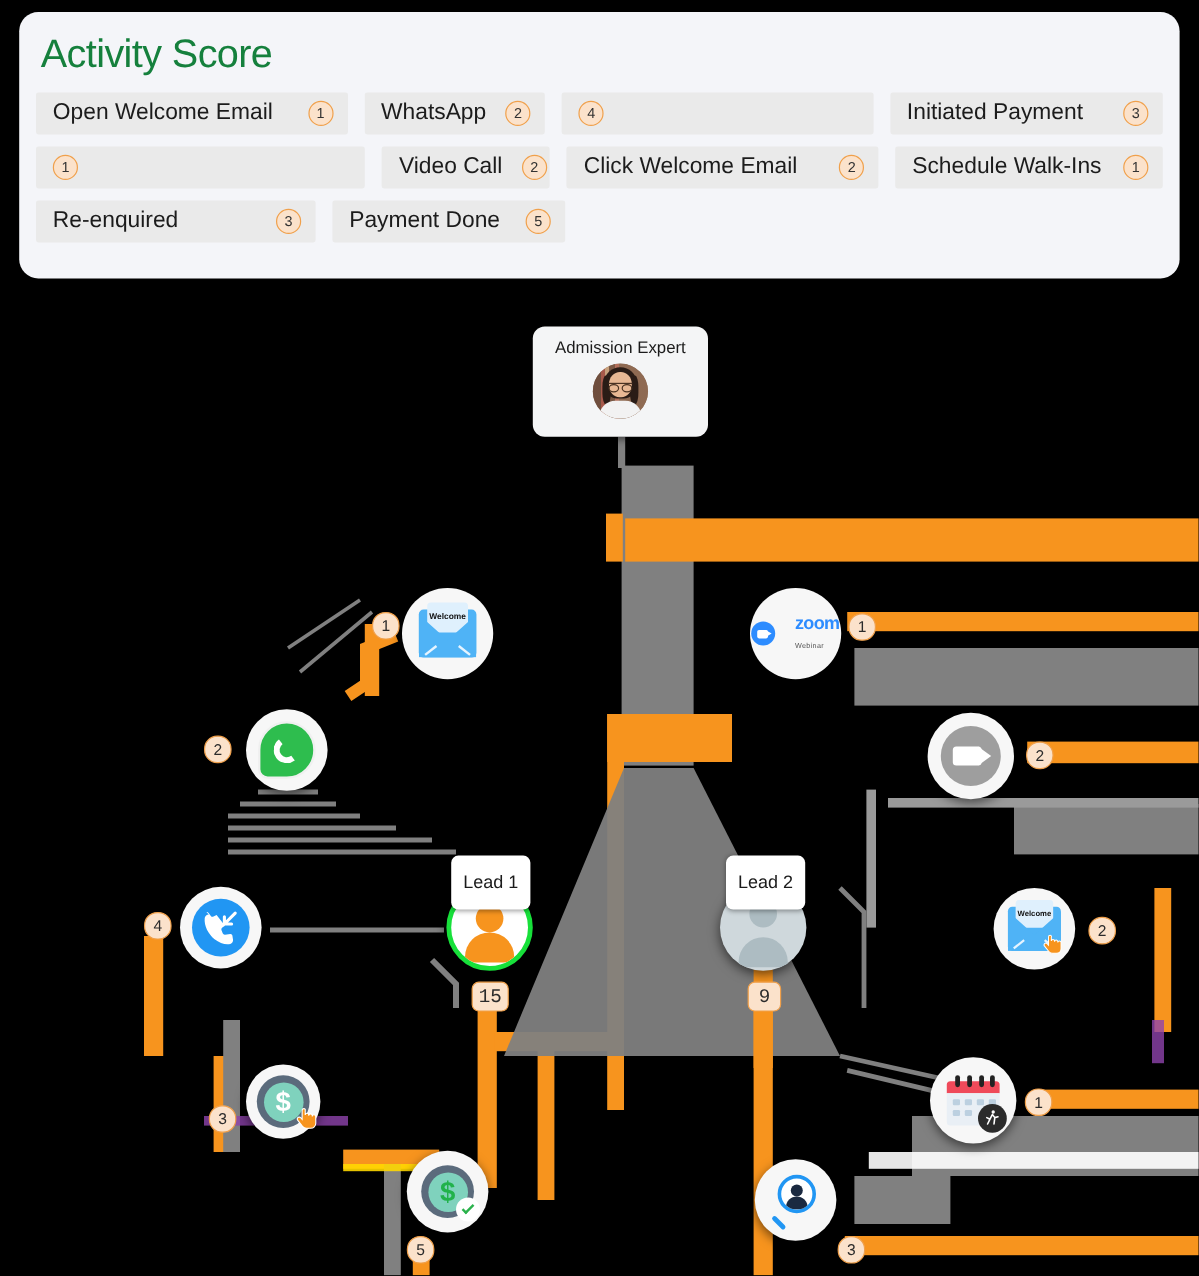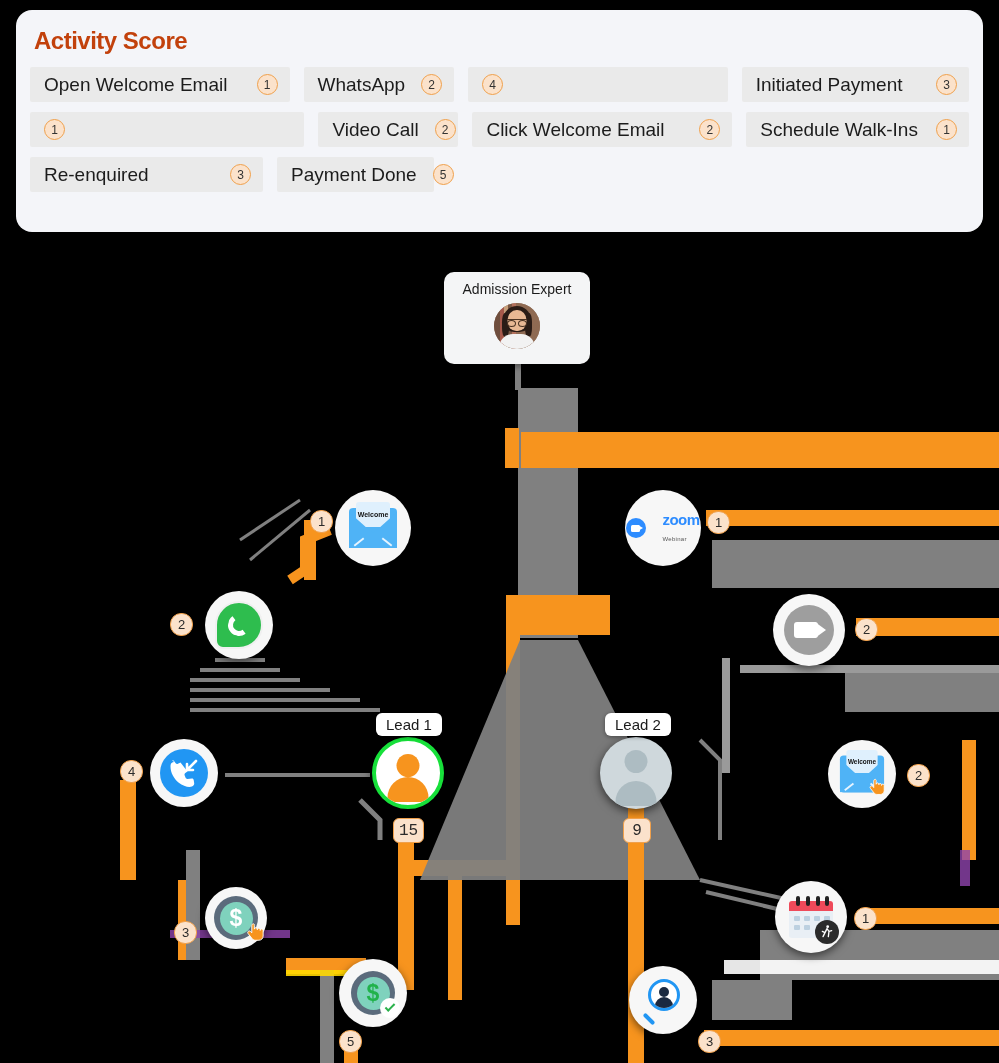--- a/index.html
+++ b/index.html
@@ -21,23 +21,23 @@
   .panel {
     position: absolute;
     left: 16px; top: 10px;
     width: 967px; height: 222px;
     background: #f4f5f9;
     border-radius: 16px;
     box-shadow: 0 2px 10px rgba(0,0,0,0.25);
     padding: 18px 14px 10px 14px;
   }
   .panel-title {
-    font-size: 24px;
-    font-weight: bold;
-    color: #c2410c;
+    font-size: 33px;
+    font-weight: normal;
+    color: #15803d;
     letter-spacing: -0.5px;
     margin: 0 0 14px 4px;
     line-height: 1.05;
   }
   .chip-rows { display: block; }
   .chip-row {
     display: flex;
     flex-direction: row;
     align-items: flex-end;
     margin-bottom: 10px;
@@ -218,21 +218,21 @@
     width: 41px; height: 25px;
     border-radius: 21px 21px 0 0;
   }
   .lead.active .p-head, .lead.active .p-body { background: #f7941e; }
   .lead.inactive .p-head, .lead.inactive .p-body { background: #adbcc2; }
 
   .lead-label {
     position: absolute;
     background: #ffffff;
     border-radius: 6px;
-    padding: 3px 10px;
+    padding: 14px 10px;
     font-size: 15px;
     color: #1b1b1b;
     box-shadow: 0 1px 4px rgba(0,0,0,0.4);
     white-space: nowrap;
     z-index: 7;
   }
   .env-wrap { position: relative; width: 48px; height: 40px; }
   .env {
     position:absolute; inset:0;
     background:#4fb3f6;
@@ -428,21 +428,21 @@
           <span class="chip-label">Schedule Walk-Ins</span>
           <span class="chip-count">1</span>
         </div>
       </div>
 
       <div class="chip-row">
         <div class="chip" style="width:233px">
           <span class="chip-label">Re-enquired</span>
           <span class="chip-count">3</span>
         </div>
-        <div class="chip" style="width:157px">
+        <div class="chip" style="width:194px">
           <span class="chip-label">Payment Done</span>
           <span class="chip-count">5</span>
         </div>
       </div>
 
     </div>
   </div>
 
   <div id="canvas">
 

